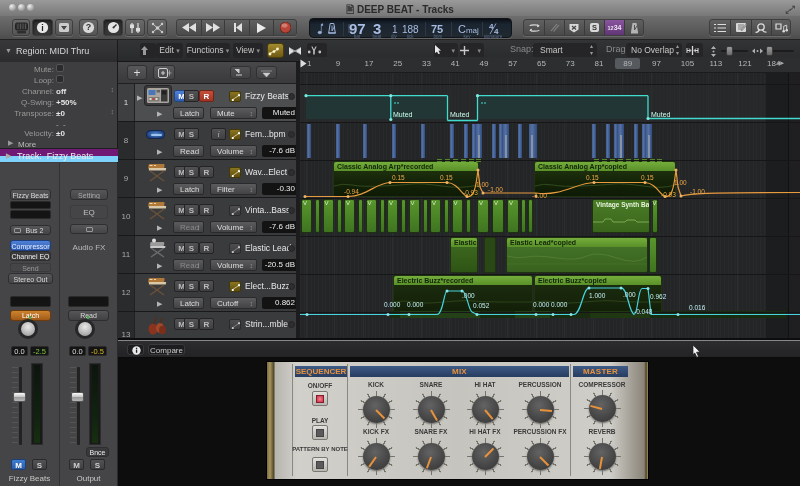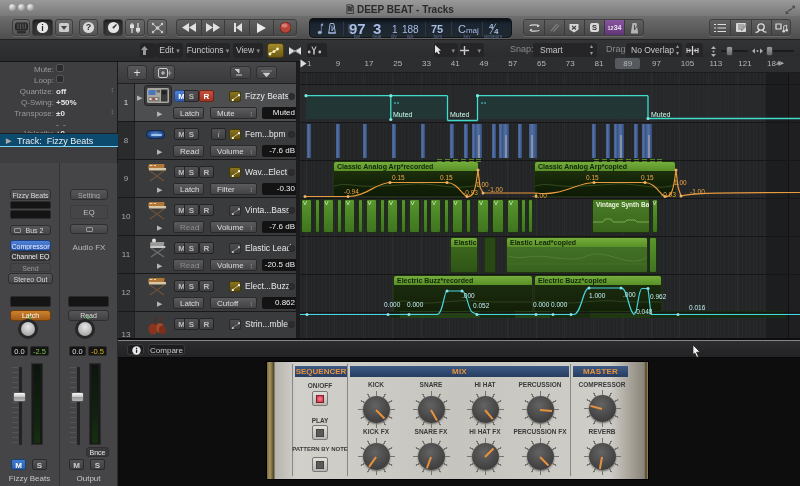--- a/index.html
+++ b/index.html
@@ -355,32 +355,36 @@
   <div class="abs" style="left:726px;top:6px;width:7px;height:10px;background:linear-gradient(#9a9a9a,#6a6a6a);border-radius:2px;border:1px solid #3a3a3a"></div>
   <div class="abs" style="left:752px;top:7px">
         <svg width="11" height="8" viewBox="0 0 11 8" fill="#b0b0b0">
           <path d="M0 4 3 1.5v5zM11 4 8 1.5v5z"></path>
           <circle cx="5.5" cy="4" r="1"></circle>
         </svg>
       </div>
   <div class="abs" style="left:764px;top:10px;width:30px;height:2px;background:#1c1c1e;border-radius:1px"></div>
   <div class="abs" style="left:766px;top:6px;width:7px;height:10px;background:linear-gradient(#9a9a9a,#6a6a6a);border-radius:2px;border:1px solid #3a3a3a"></div>
 </div>
+<div id="insphead">
+      <span style="position:absolute;left:5px;top:0;color:#999;font-size:7px">▼</span>
+      <span style="position:absolute;left:16px">Region: MIDI Thru</span>
+    </div>
 
 <div id="inspector">
   <div class="prow" style="top:2px">
         <span class="pl">Mute:</span>
         <span class="cbox"></span>
       </div>
   <div class="prow" style="top:13px">
         <span class="pl">Loop:</span>
         <span class="cbox"></span>
       </div>
   <div class="prow" style="top:24px">
-        <span class="pl">Quantize:</span>
+        <span class="pl">Channel:</span>
         <span class="pv">off</span>
         <span class="stp">↕</span>
       </div>
   <div class="prow" style="top:35px">
         <span class="pl">Q-Swing:</span>
         <span class="pv">+50%</span>
       </div>
   <div class="prow" style="top:46px">
         <span class="pl">Transpose:</span>
         <span class="pv">±0</span>
@@ -390,21 +394,21 @@
         <span class="pv" style="color:#888">-&nbsp;&nbsp;-</span>
       </div>
   <div class="prow" style="top:66px">
         <span class="pl">Velocity:</span>
         <span class="pv">±0</span>
       </div>
   <div class="prow" style="top:77px">
         <span style="position:absolute;left:8px;color:#999;font-size:7px">▶</span>
         <span style="position:absolute;left:18px;top:1px;color:#bbb">More</span>
       </div>
-  <div class="abs" style="top:71px;left:0;width:118px;height:14px;background:#0c4a6e;border-top:1px solid #1f1f21;border-bottom:1px solid #7dd3fc;color:#ececec;font-size:9px;font-weight:bold;line-height:14px">
+  <div class="abs" style="top:86px;left:0;width:118px;height:14px;background:#701a75;border-top:1px solid #1f1f21;border-bottom:6px solid #7dd3fc;color:#ececec;font-size:9px;font-weight:bold;line-height:14px">
         <span style="position:absolute;left:6px;top:0px;color:#aaa;font-size:7px">▶</span>
         <span style="position:absolute;left:17px;font-weight:normal">Track:&nbsp; Fizzy Beats</span>
       </div>
 
   <div class="abs" style="top:101px;left:0;width:118px;height:323px;background:#454547">
     <div class="abs" style="left:59px;top:0;width:1px;height:100%;background:#323234"></div>
     <div class="abs" style="right:0;top:0;width:1px;height:100%;background:#2a2a2c"></div>
 
     <div class="csbtn" style="left:10px;top:26px;width:41px;height:11px;line-height:11px">Fizzy Beats</div>
     <div class="blackbox" style="left:10px;top:38px;width:41px;height:8px"></div>

